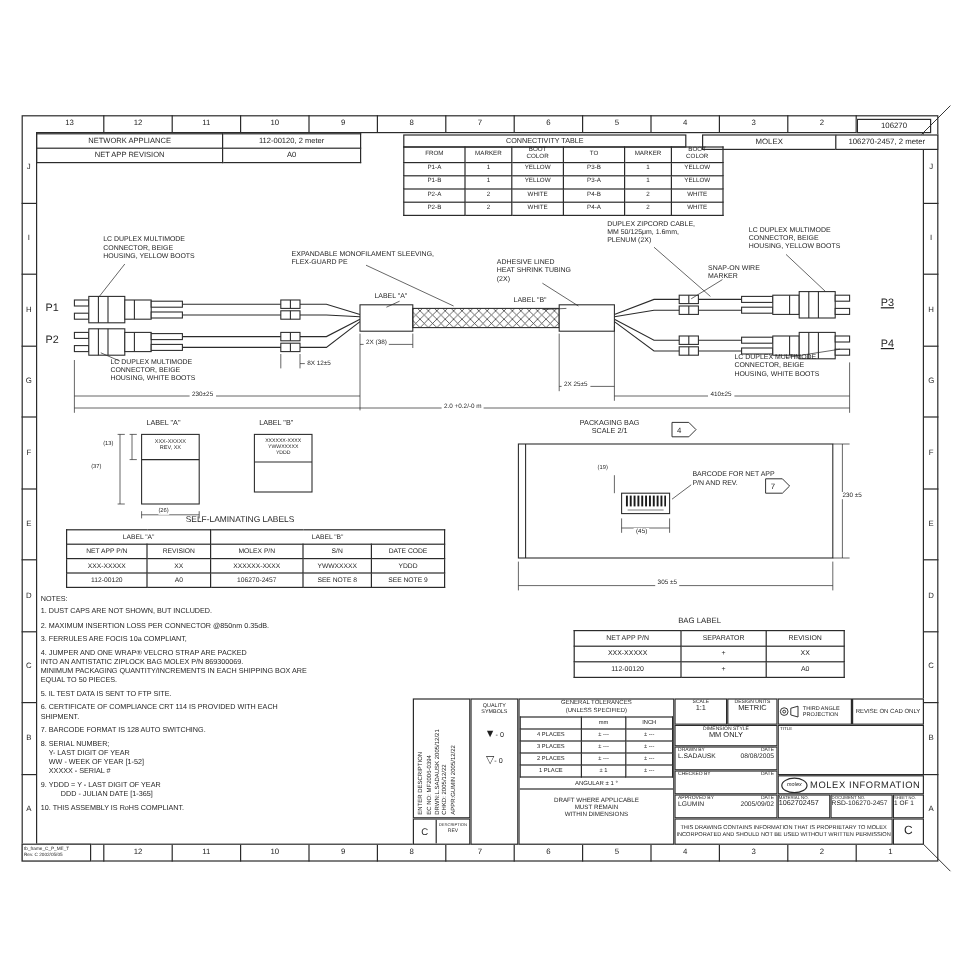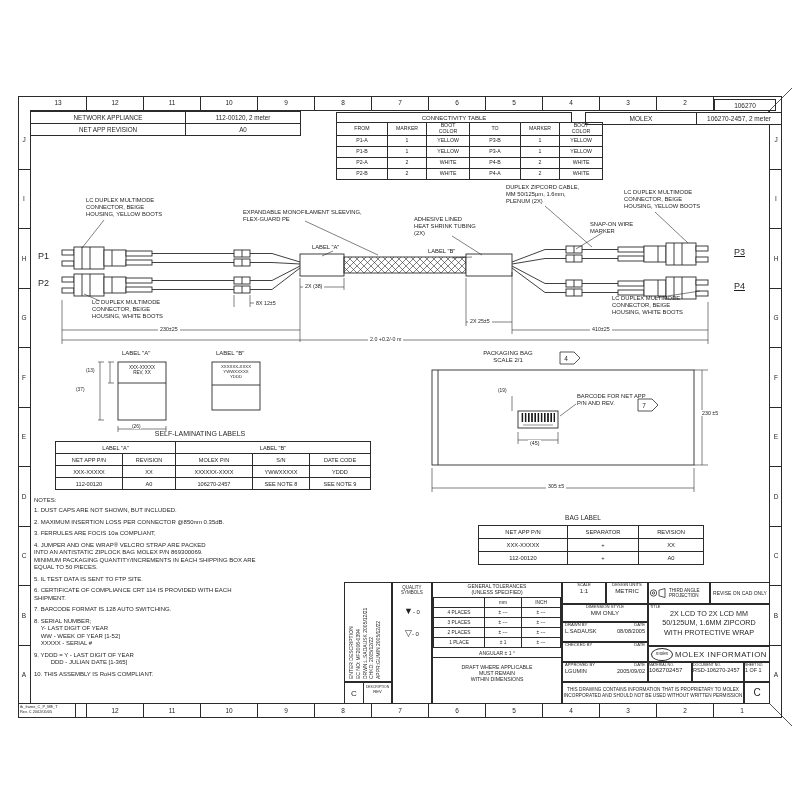--- a/index.html
+++ b/index.html
@@ -522,23 +522,20 @@
       <circle cx="4.5" cy="6" r="1.2" fill="none" stroke="#2b2b2b" stroke-width="0.8"></circle>
       <polygon points="10,3.2 16,1.5 16,10.5 10,8.8" fill="none" stroke="#2b2b2b" stroke-width="0.8"></polygon>
     </svg>
     <div class="pre" style="font-size:4.6px;margin-left:2px;">THIRD ANGLE
 PROJECTION</div>
   </div>
   <div class="tb c" style="left:710px;top:582px;width:60px;height:22px;display:flex;align-items:center;justify-content:center;font-size:5px;">REVISE ON CAD ONLY</div>
 
   <div class="tb" style="left:648px;top:604px;width:122px;height:42px;">
     <div style="font-size:3.8px;padding-left:1px;">TITLE</div>
-    <div class="pre c" style="font-size:7.2px;line-height:1.3;">2X LCD TO 2X LCD MM
-50/125UM, 1.6MM ZIPCORD
-WITH PROTECTIVE WRAP</div>
   </div>
   <div class="tb" style="left:648px;top:646px;width:122px;height:16px;display:flex;align-items:center;">
     <span style="display:inline-block;width:20px;height:11px;border:1px solid #2b2b2b;border-radius:50%;font-size:4.6px;font-style:italic;text-align:center;line-height:10px;margin-left:2px;">molex</span>
     <span style="flex:1;text-align:center;font-size:7.8px;letter-spacing:0.5px;">MOLEX INFORMATION</span>
   </div>
   <div class="tb" style="left:648px;top:662px;width:44px;height:20px;">
     <div style="font-size:3.6px;">MATERIAL NO.</div>
     <div style="font-size:6px;">1062702457</div>
   </div>
   <div class="tb" style="left:692px;top:662px;width:52px;height:20px;">

